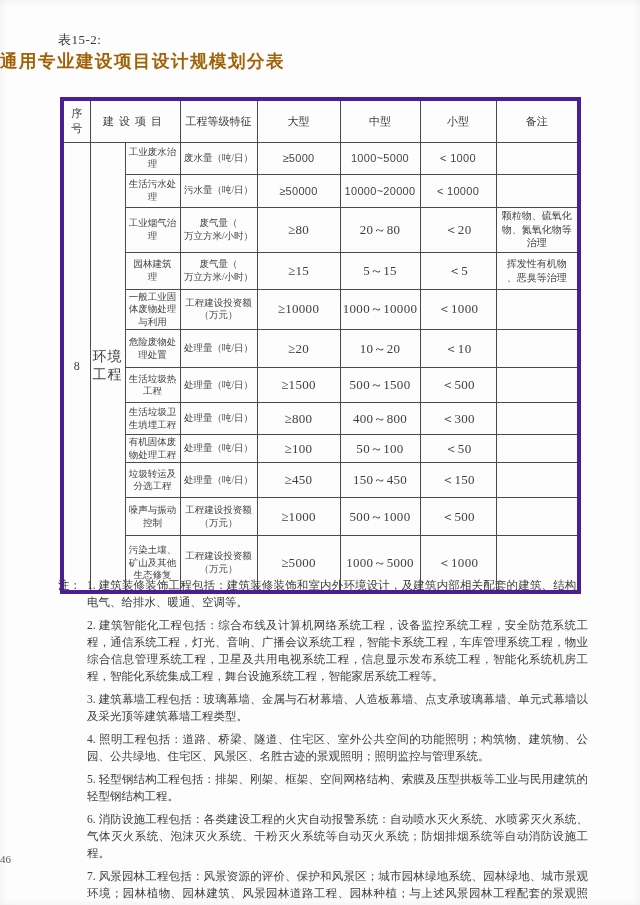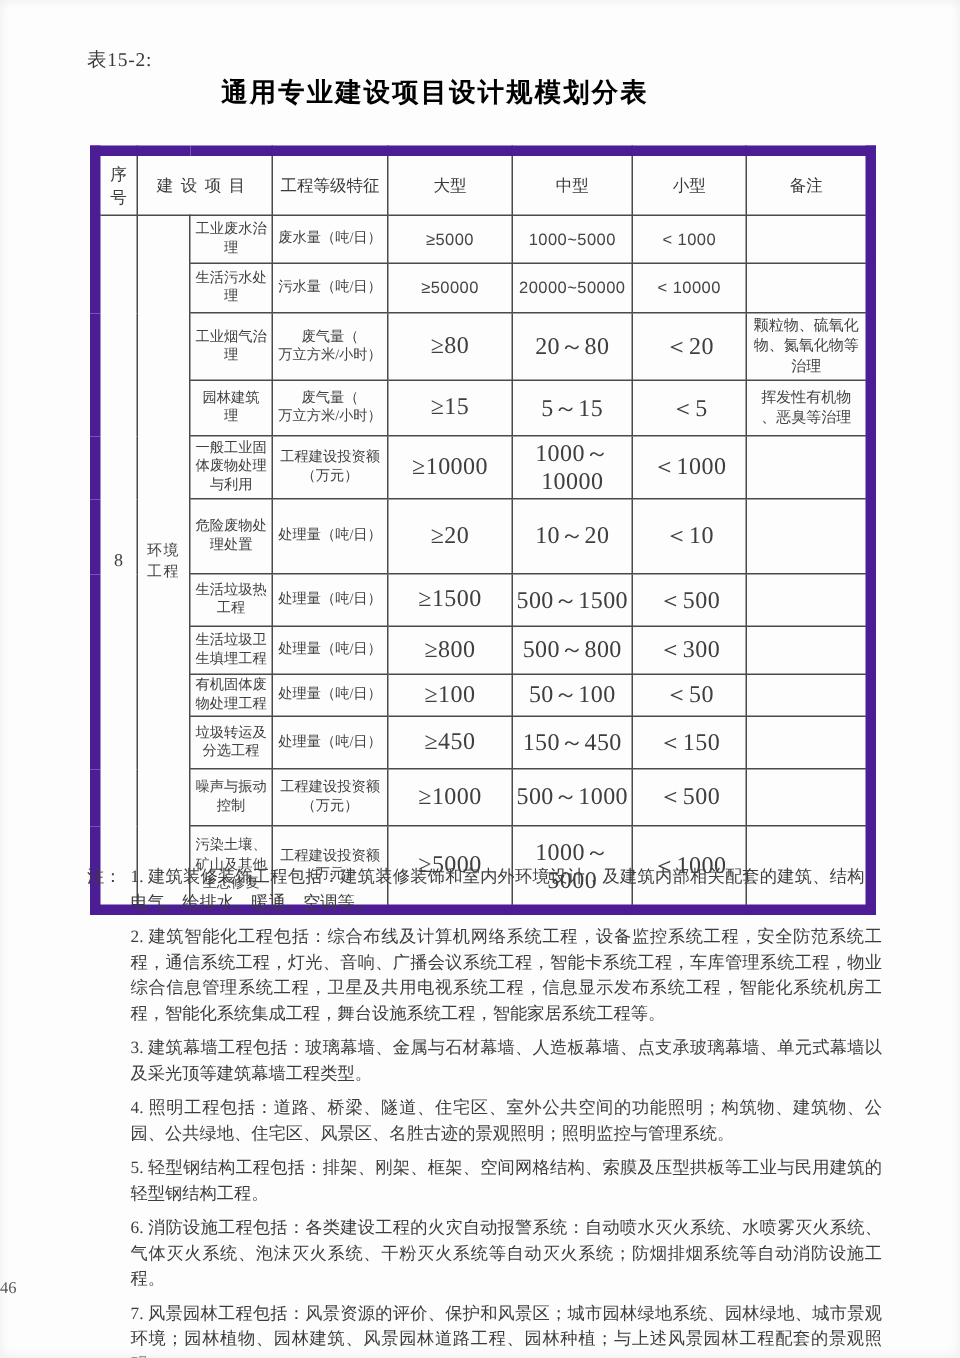--- a/index.html
+++ b/index.html
@@ -11,45 +11,45 @@
     position:relative;
     box-shadow:inset 0 0 8px rgba(0,0,0,0.07);
     overflow:hidden;
   }
   .table-label{
     position:absolute;left:58px;top:31px;
     font-size:13px;color:#3a3a3a;letter-spacing:0.5px;
   }
   .doc-title{
     position:absolute;left:0;top:49px;width:580px;
-    text-align:center;
+    text-align:left;
     font-family:"Liberation Sans","DejaVu Sans",sans-serif;
-    font-weight:700;font-size:17.5px;color:#000000;
+    font-weight:700;font-size:17.5px;color:#a16207;
     letter-spacing:1.5px;
   }
   table.main{
     position:absolute;left:60px;top:97px;
     border-collapse:collapse;table-layout:fixed;
     width:517px;
-    border:7px solid #4c1d95;
+    border:4px solid #4c1d95;
   }
   table.main th, table.main td{
     border:1px solid #4a4a4a;
     text-align:center;vertical-align:middle;
     padding:1px 2px;
     font-weight:normal;
     overflow:hidden;
   }
   table.main th{font-size:11px;color:#3a3a3a;}
   th.w-spaced{letter-spacing:5px;}
   td.serial{font-size:12px;}
-  td.category{font-size:10px;letter-spacing:1px;}
+  td.category{font-size:14px;letter-spacing:1px;}
   td.project{font-size:9.5px;line-height:12.5px;}
   td.feature{font-size:9.5px;line-height:12.5px;}
-  td.val{font-size:16px;letter-spacing:0.3px;}
+  td.val{font-size:13px;letter-spacing:0.3px;}
   tr.sansvals td.val{
     font-family:"Liberation Sans","DejaVu Sans",sans-serif;
     font-size:11px;color:#454545;
   }
   td.remark{
     font-size:10px;line-height:13.5px;
     text-align:left;padding:2px 3px;color:#444;
   }
   .preline{white-space:pre-line;}
   .notes{
@@ -106,21 +106,21 @@
     <td class="val">≥5000</td>
     <td class="val">1000~5000</td>
     <td class="val">&lt; 1000</td>
     <td class="remark preline"></td>
   </tr>
   <tr style="height:33px" class="sansvals">
     <td class="project preline">生活污水处
 理</td>
     <td class="feature preline">污水量（吨/日）</td>
     <td class="val">≥50000</td>
-    <td class="val">20000~50000</td>
+    <td class="val">10000~20000</td>
     <td class="val">&lt; 10000</td>
     <td class="remark preline"></td>
   </tr>
   <tr style="height:45px">
     <td class="project preline">工业烟气治
 理</td>
     <td class="feature preline">废气量（
 万立方米/小时）</td>
     <td class="val">≥80</td>
     <td class="val">20～80</td>
@@ -144,21 +144,21 @@
     <td class="project preline">一般工业固
 体废物处理
 与利用</td>
     <td class="feature preline">工程建设投资额
 （万元）</td>
     <td class="val">≥10000</td>
     <td class="val">1000～10000</td>
     <td class="val">＜1000</td>
     <td class="remark preline"></td>
   </tr>
-  <tr style="height:50px">
+  <tr style="height:38px">
     <td class="project preline">危险废物处
 理处置</td>
     <td class="feature preline">处理量（吨/日）</td>
     <td class="val">≥20</td>
     <td class="val">10～20</td>
     <td class="val">＜10</td>
     <td class="remark preline"></td>
   </tr>
   <tr style="height:35px">
     <td class="project preline">生活垃圾热
@@ -167,21 +167,21 @@
     <td class="val">≥1500</td>
     <td class="val">500～1500</td>
     <td class="val">＜500</td>
     <td class="remark preline"></td>
   </tr>
   <tr style="height:32px">
     <td class="project preline">生活垃圾卫
 生填埋工程</td>
     <td class="feature preline">处理量（吨/日）</td>
     <td class="val">≥800</td>
-    <td class="val">500～800</td>
+    <td class="val">400～800</td>
     <td class="val">＜300</td>
     <td class="remark preline"></td>
   </tr>
   <tr style="height:26px">
     <td class="project preline">有机固体废
 物处理工程</td>
     <td class="feature preline">处理量（吨/日）</td>
     <td class="val">≥100</td>
     <td class="val">50～100</td>
     <td class="val">＜50</td>

